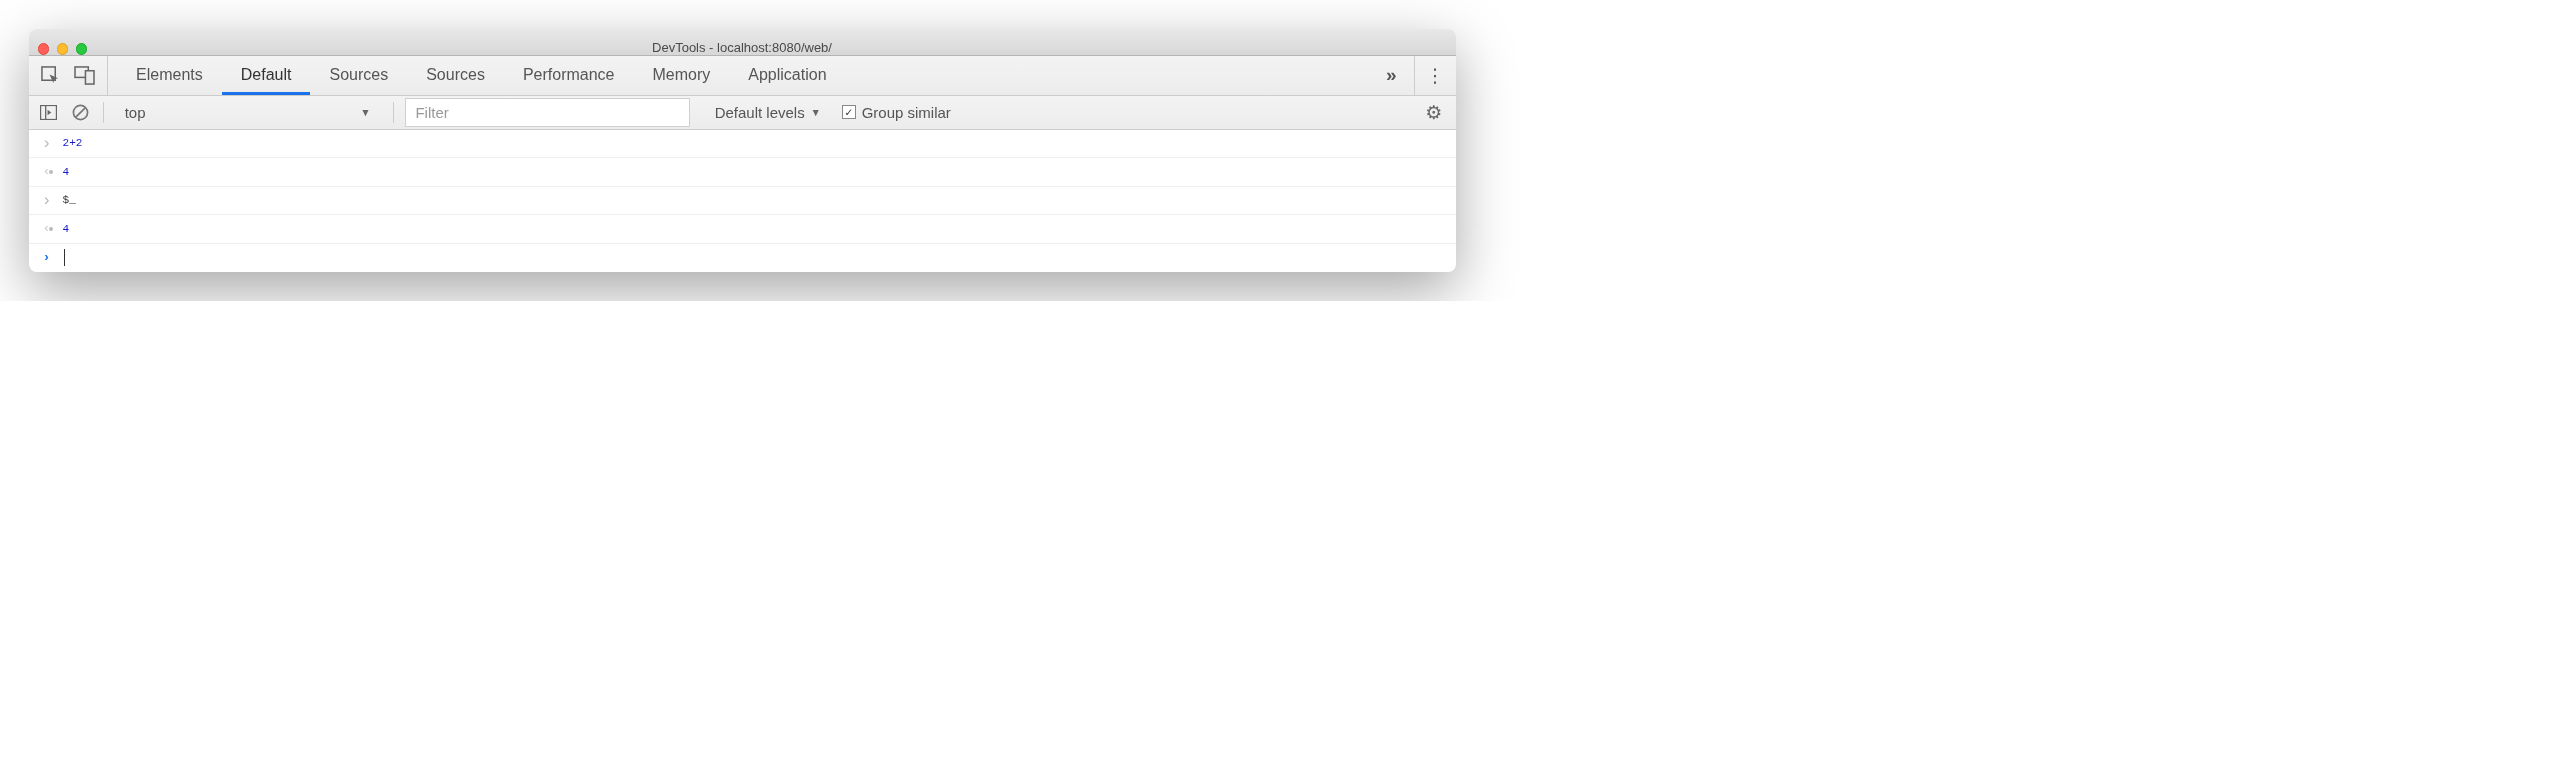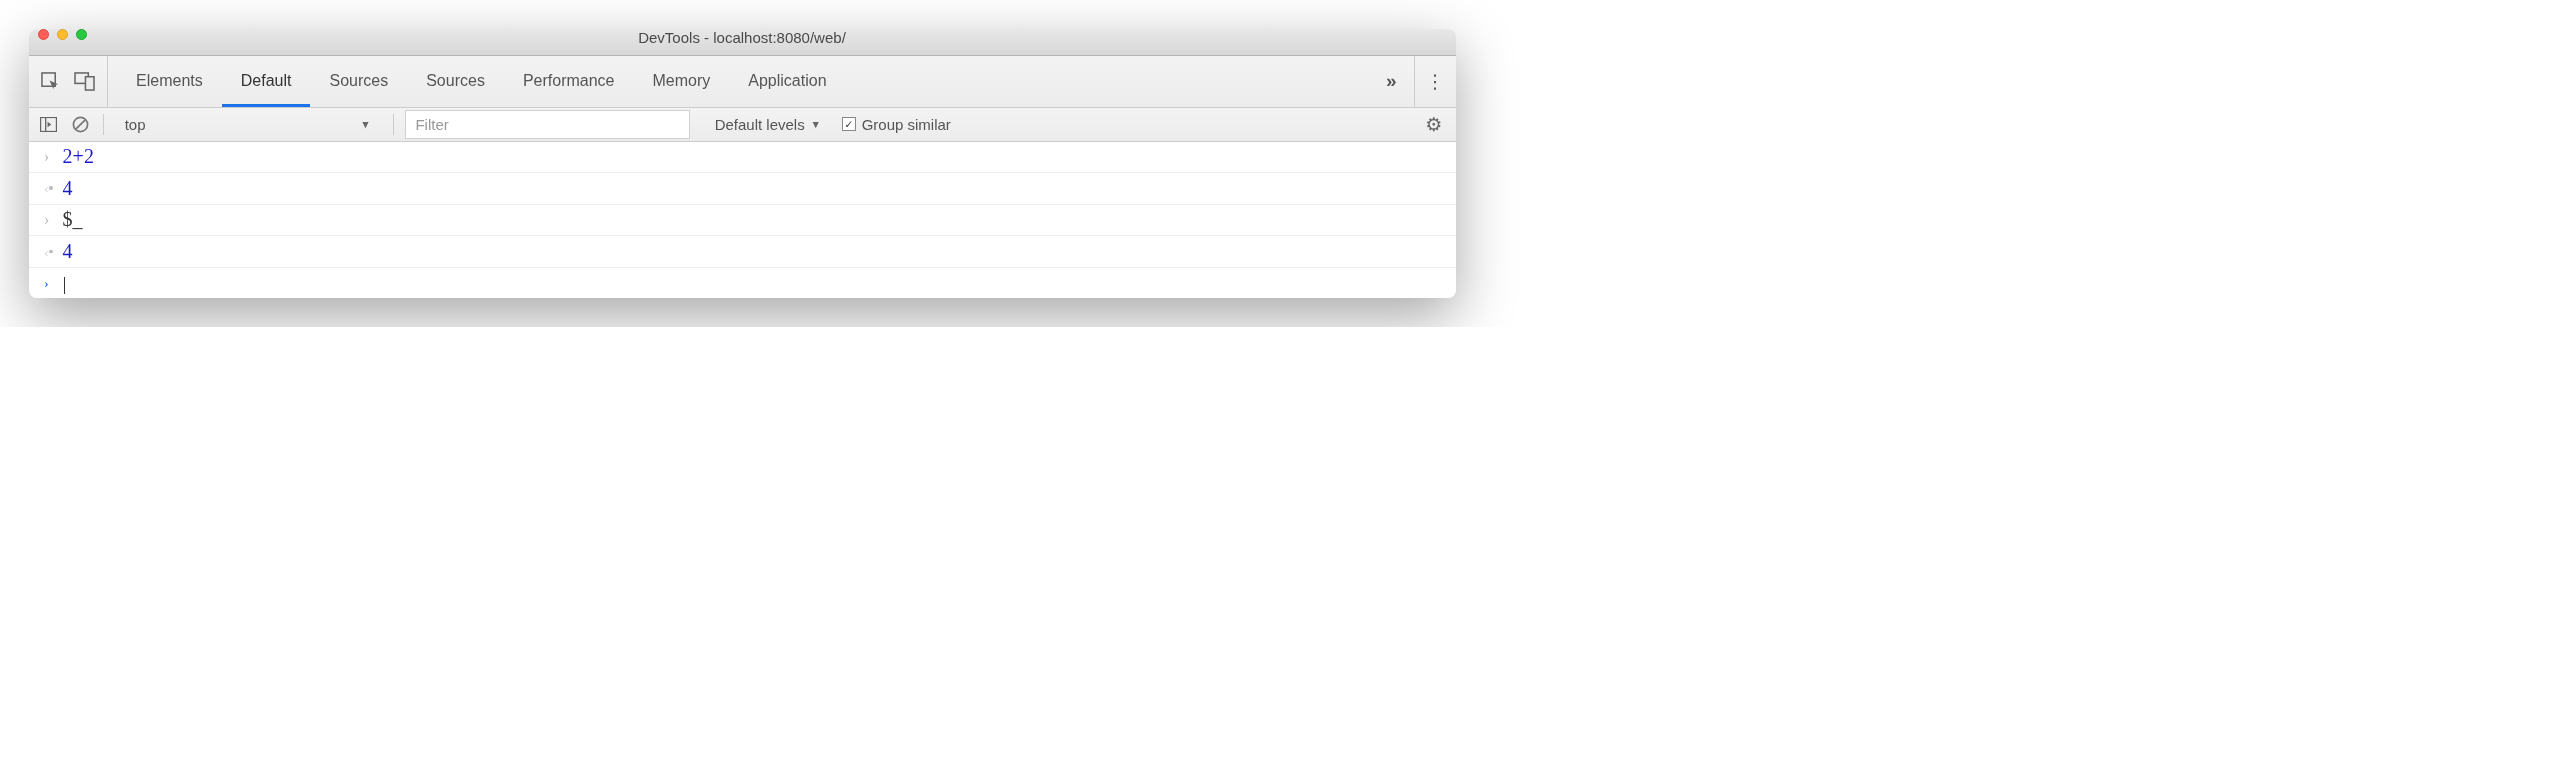--- a/index.html
+++ b/index.html
@@ -13,33 +13,33 @@
     border-radius: 7.6px;
     box-shadow: 0 19px 57px rgba(0,0,0,0.35);
     overflow: hidden;
     background: #fff;
   }
   .titlebar {
     height: 27px;
     background: linear-gradient(#e8e8e8,#d7d7d7);
     border-bottom: 1px solid #b5b5b5;
     display: flex;
-    align-items: flex-start;
+    align-items: flex-end;
     position: relative;
-    font-size: 15px;
+    font-size: 13px;
     color: #4a4a4a;
   }
   .traffic { display: flex; gap: 7.6px; padding-left: 9.5px; }
   .dot { width: 11.4px; height: 11.4px; border-radius: 50%; }
   .dot.red { background:#ff5f57; border:1px solid #e1483f;}
   .dot.yellow { background:#ffbd2e; border:1px solid #dfa023;}
   .dot.green { background:#28c940; border:1px solid #1ba62b;}
   .title-text { position:absolute; left:0; right:0; text-align:center; pointer-events:none;}
   .tabbar {
-    height: 52px;
+    height: 40px;
     background: linear-gradient(#f3f3f3,#ececec);
     border-bottom: 1px solid #ccc;
     display:flex;
     align-items:center;
     font-size: 16px;
     color:#555;
   }
   .tb-left { display:flex; align-items:center; padding:0 11.4px; gap:13.3px; border-right:1px solid #ccc; height:100%;}
   .icon-box { width:21px; height:21px; display:flex; align-items:center; justify-content:center; color:#666; }
   .tabs { display:flex; align-items:stretch; height:100%; flex:1; padding-left:9.5px; gap:0;}
@@ -67,22 +67,22 @@
     height:29px; background:#fff; border:1px solid #d0d0d0;
     width:285px; padding:0 9.5px; font-size:15px; color:#999;
     display:flex; align-items:center;
   }
   .levels { display:flex; align-items:center; gap:5.7px; padding-left:13.3px;}
   .chk { width:14.3px; height:14.3px; border:1px solid #888; background:#fff; display:inline-flex; align-items:center; justify-content:center; font-size:11.4px;}
   .chk::after { content:"✓"; color:#333; font-size:10.5px; }
   .toolbar .spacer { flex:1; }
   .gear { font-size:19px; color:#666; padding-right:3.8px;}
   .console {
-    font-family: Liberation Serif, serif;
-    font-size:20px;
+    font-family: Liberation Mono, monospace;
+    font-size:11px;
   }
   .row {
     display:flex; align-items:center;
     padding:3.8px 9.5px;
     border-bottom:1px solid #eee;
     min-height:28.5px;
   }
   .row:last-child { border-bottom:none; }
   .gutter {
     width:17px; flex:0 0 17px;

